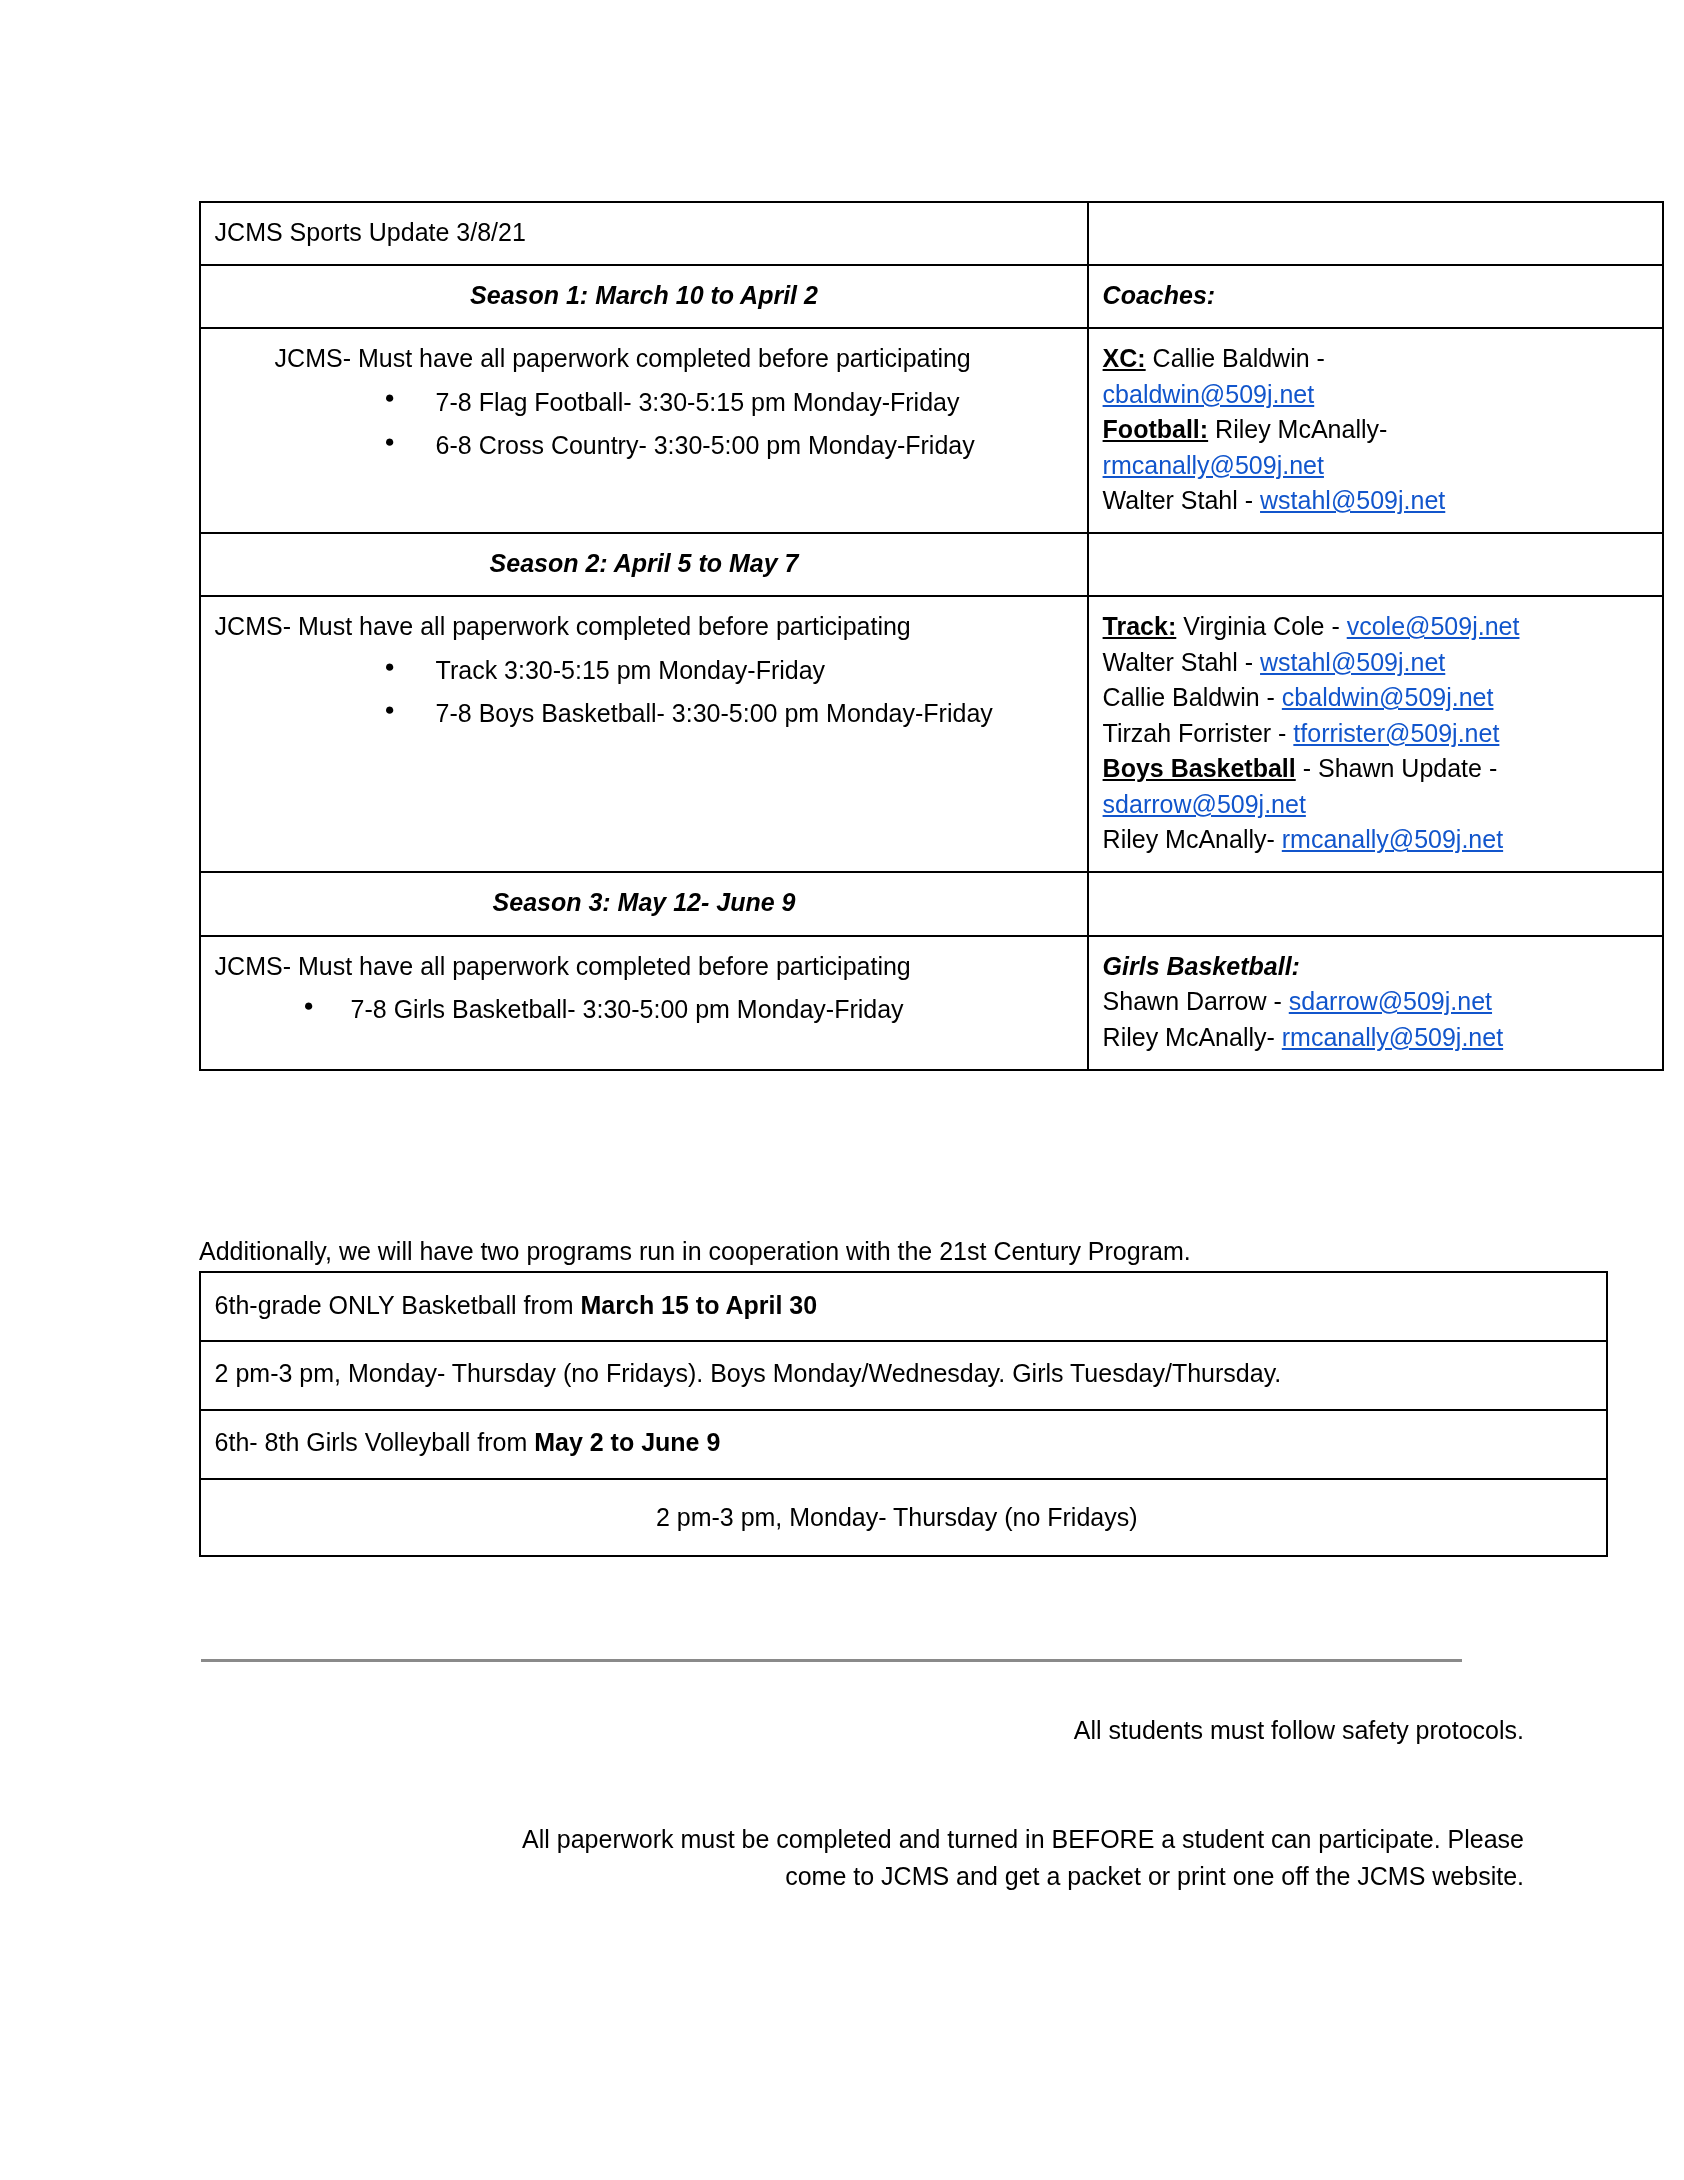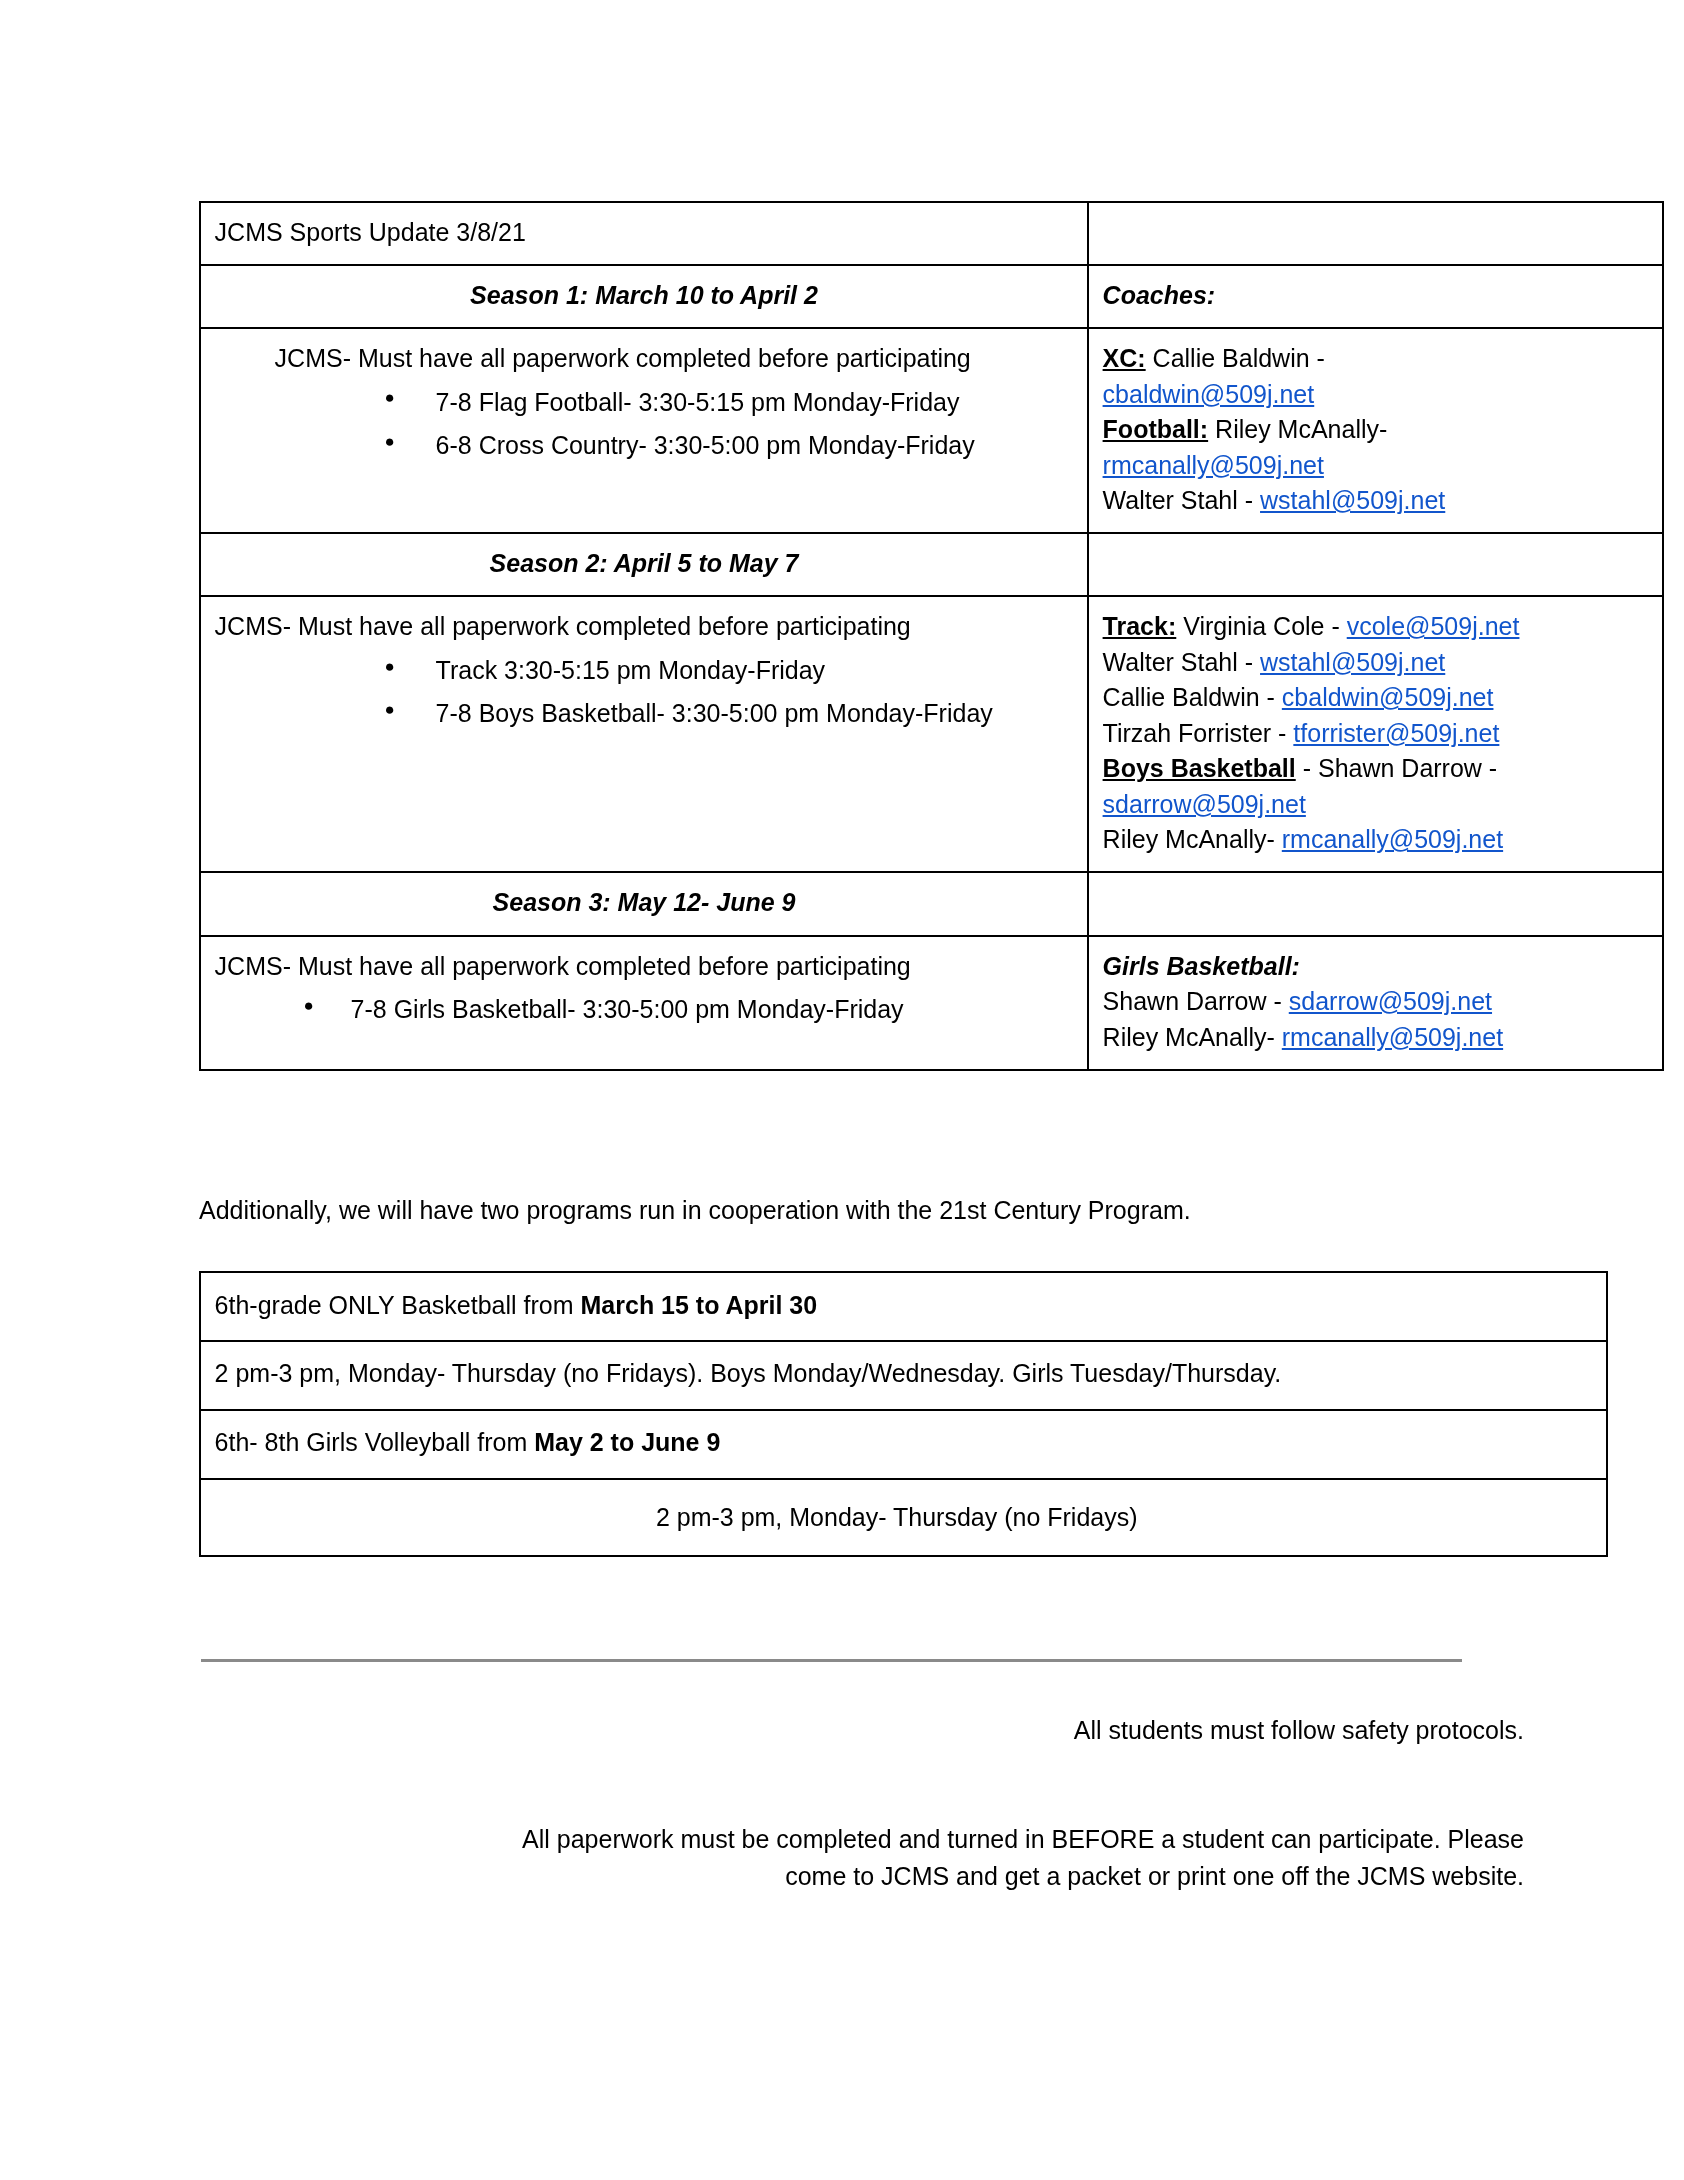--- a/index.html
+++ b/index.html
@@ -95,21 +95,21 @@
   .girls-head {
     font-weight: bold;
     font-style: italic;
     margin: 0;
   }
 
   
   .additional-note {
     position: absolute;
     left: 199px;
-    top: 1193px;
+    top: 1234px;
     width: 1448px;
     font-size: 25px;
     line-height: 1.42;
     margin: 0;
   }
 
   
   .programs-table {
     position: absolute;
     left: 199px;
@@ -234,21 +234,21 @@
           <p class="coach-line">
             <span>Walter Stahl - </span><a class="lnk" href="#">wstahl@509j.net</a>
           </p>
           <p class="coach-line">
             <span>Callie Baldwin - </span><a class="lnk" href="#">cbaldwin@509j.net</a>
           </p>
           <p class="coach-line">
             <span>Tirzah Forrister - </span><a class="lnk" href="#">tforrister@509j.net</a>
           </p>
           <p class="coach-line">
-            <span class="u-bold">Boys Basketball</span><span> - Shawn Darrow -</span>
+            <span class="u-bold">Boys Basketball</span><span> - Shawn Update -</span>
           </p>
           <p class="coach-line">
             <a class="lnk" href="#">sdarrow@509j.net</a>
           </p>
           <p class="coach-line">
             <span>Riley McAnally- </span><a class="lnk" href="#">rmcanally@509j.net</a>
           </p>
         </td>
       </tr>
 

